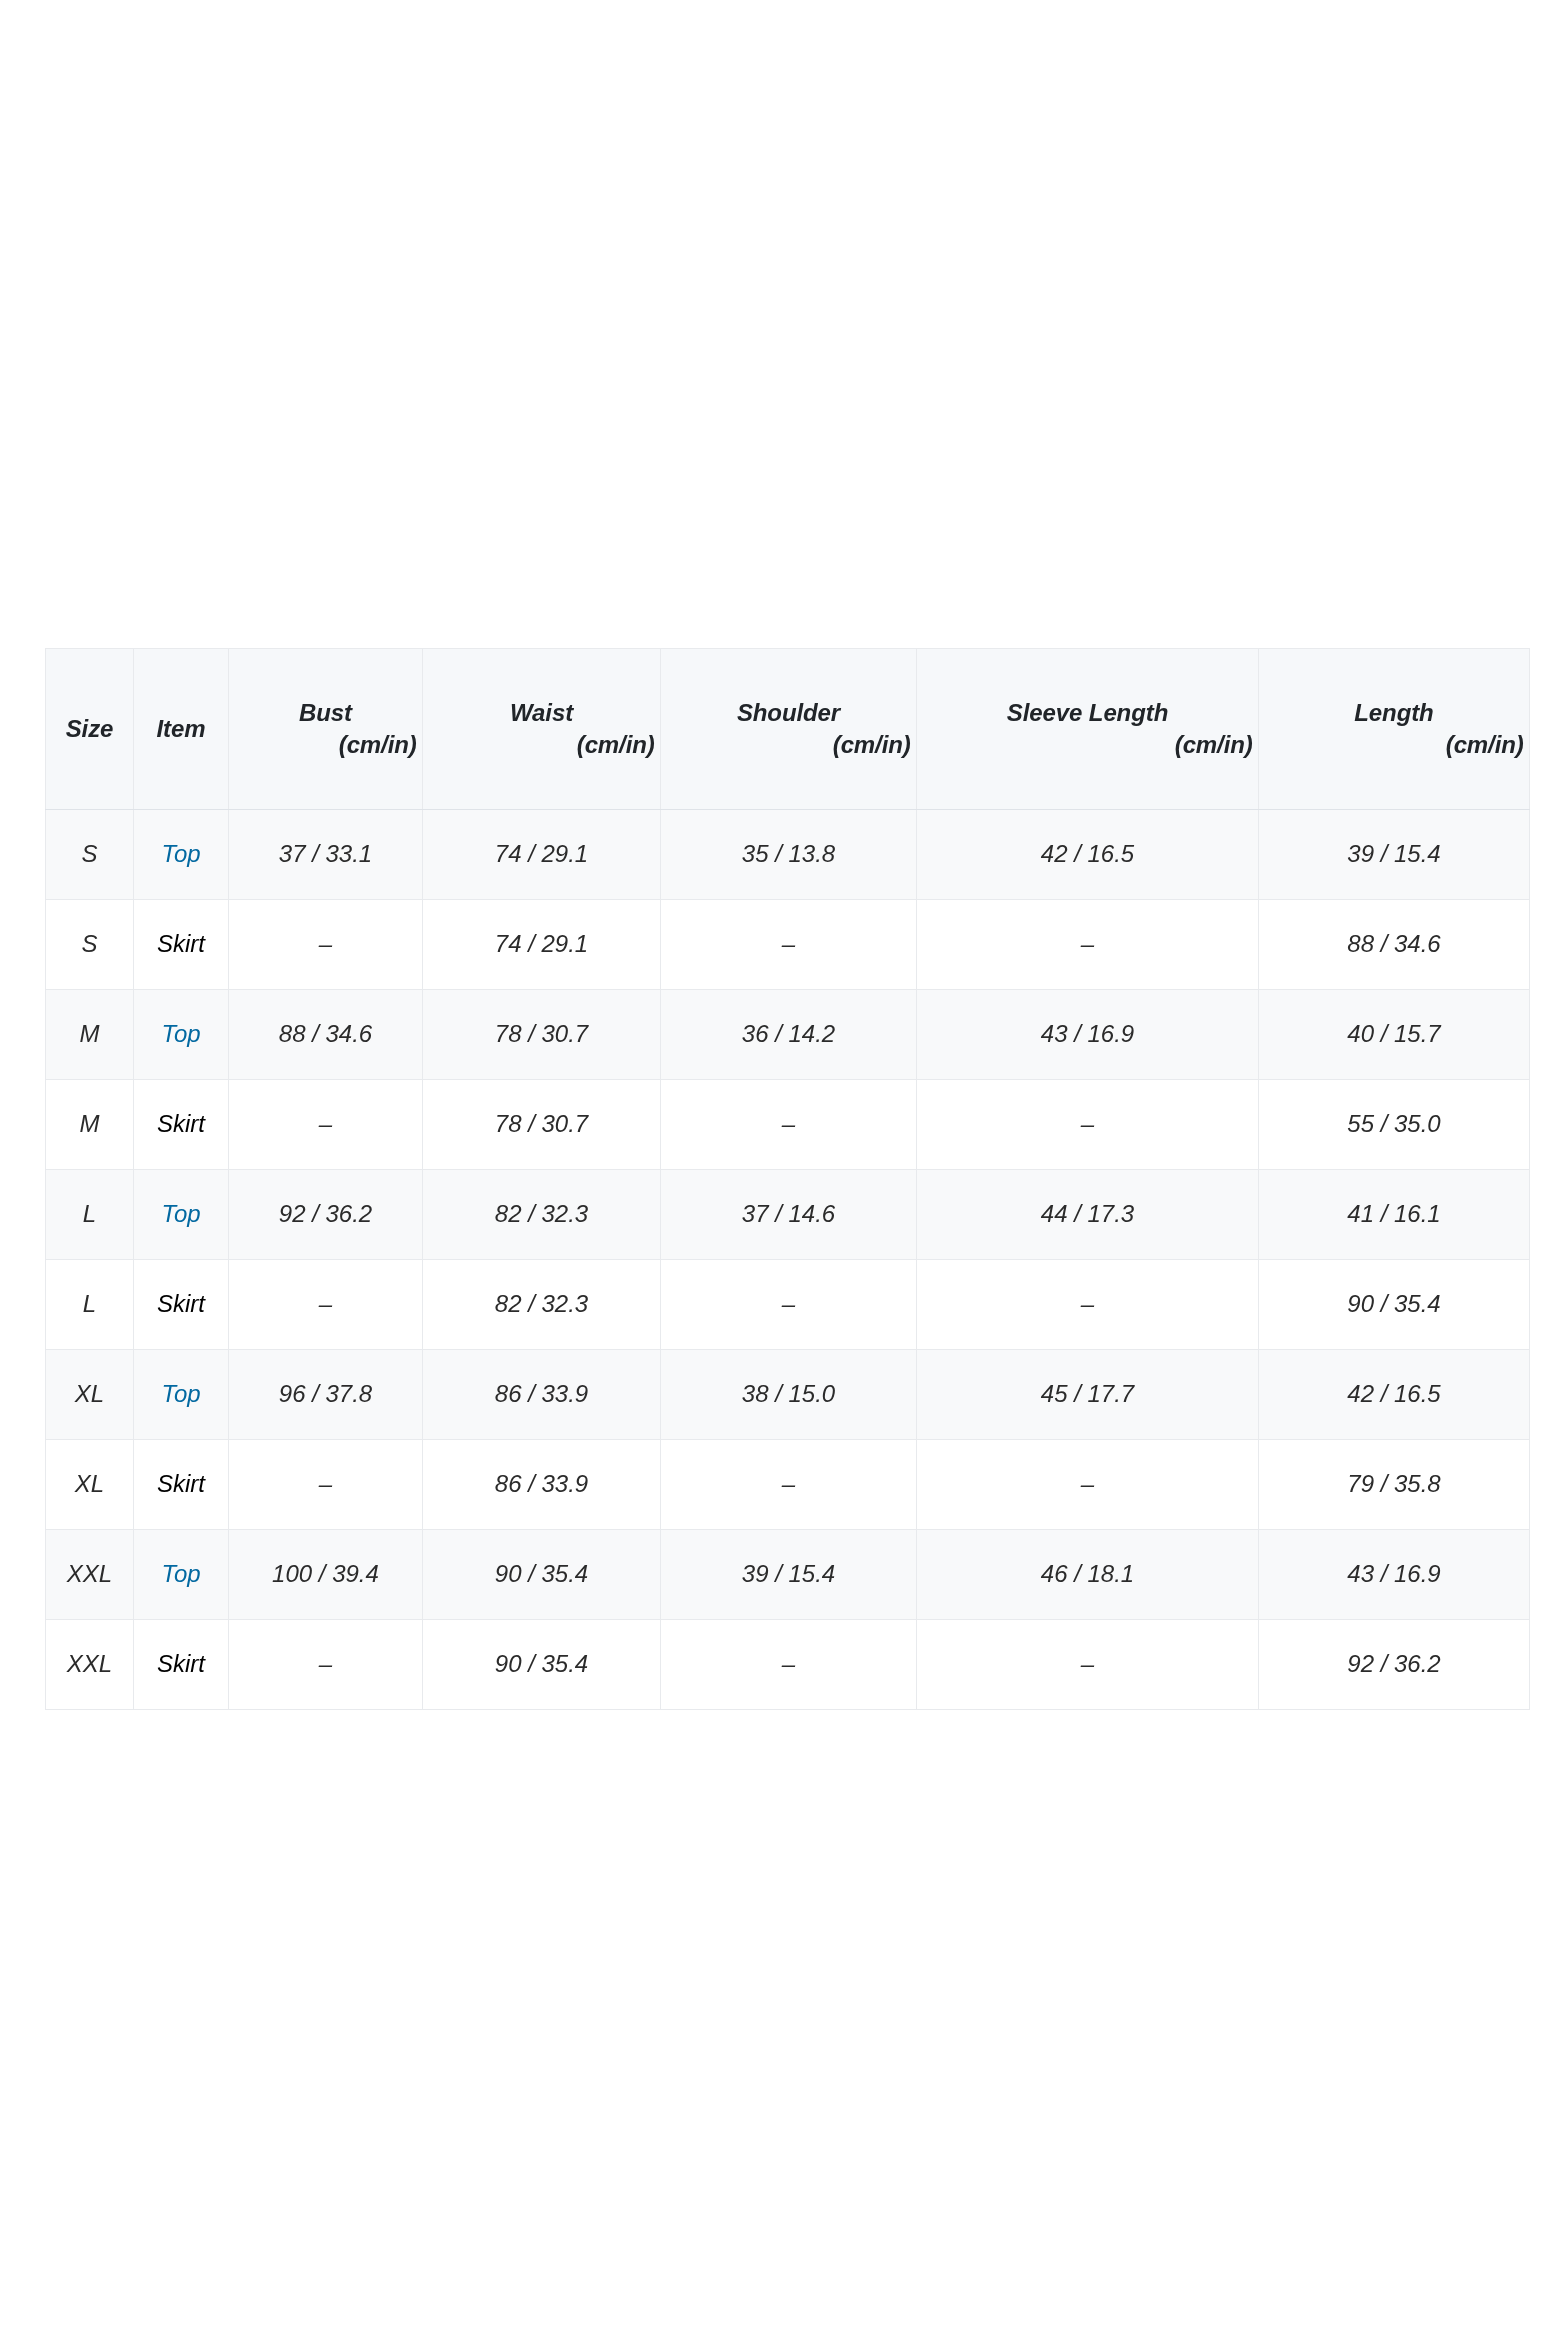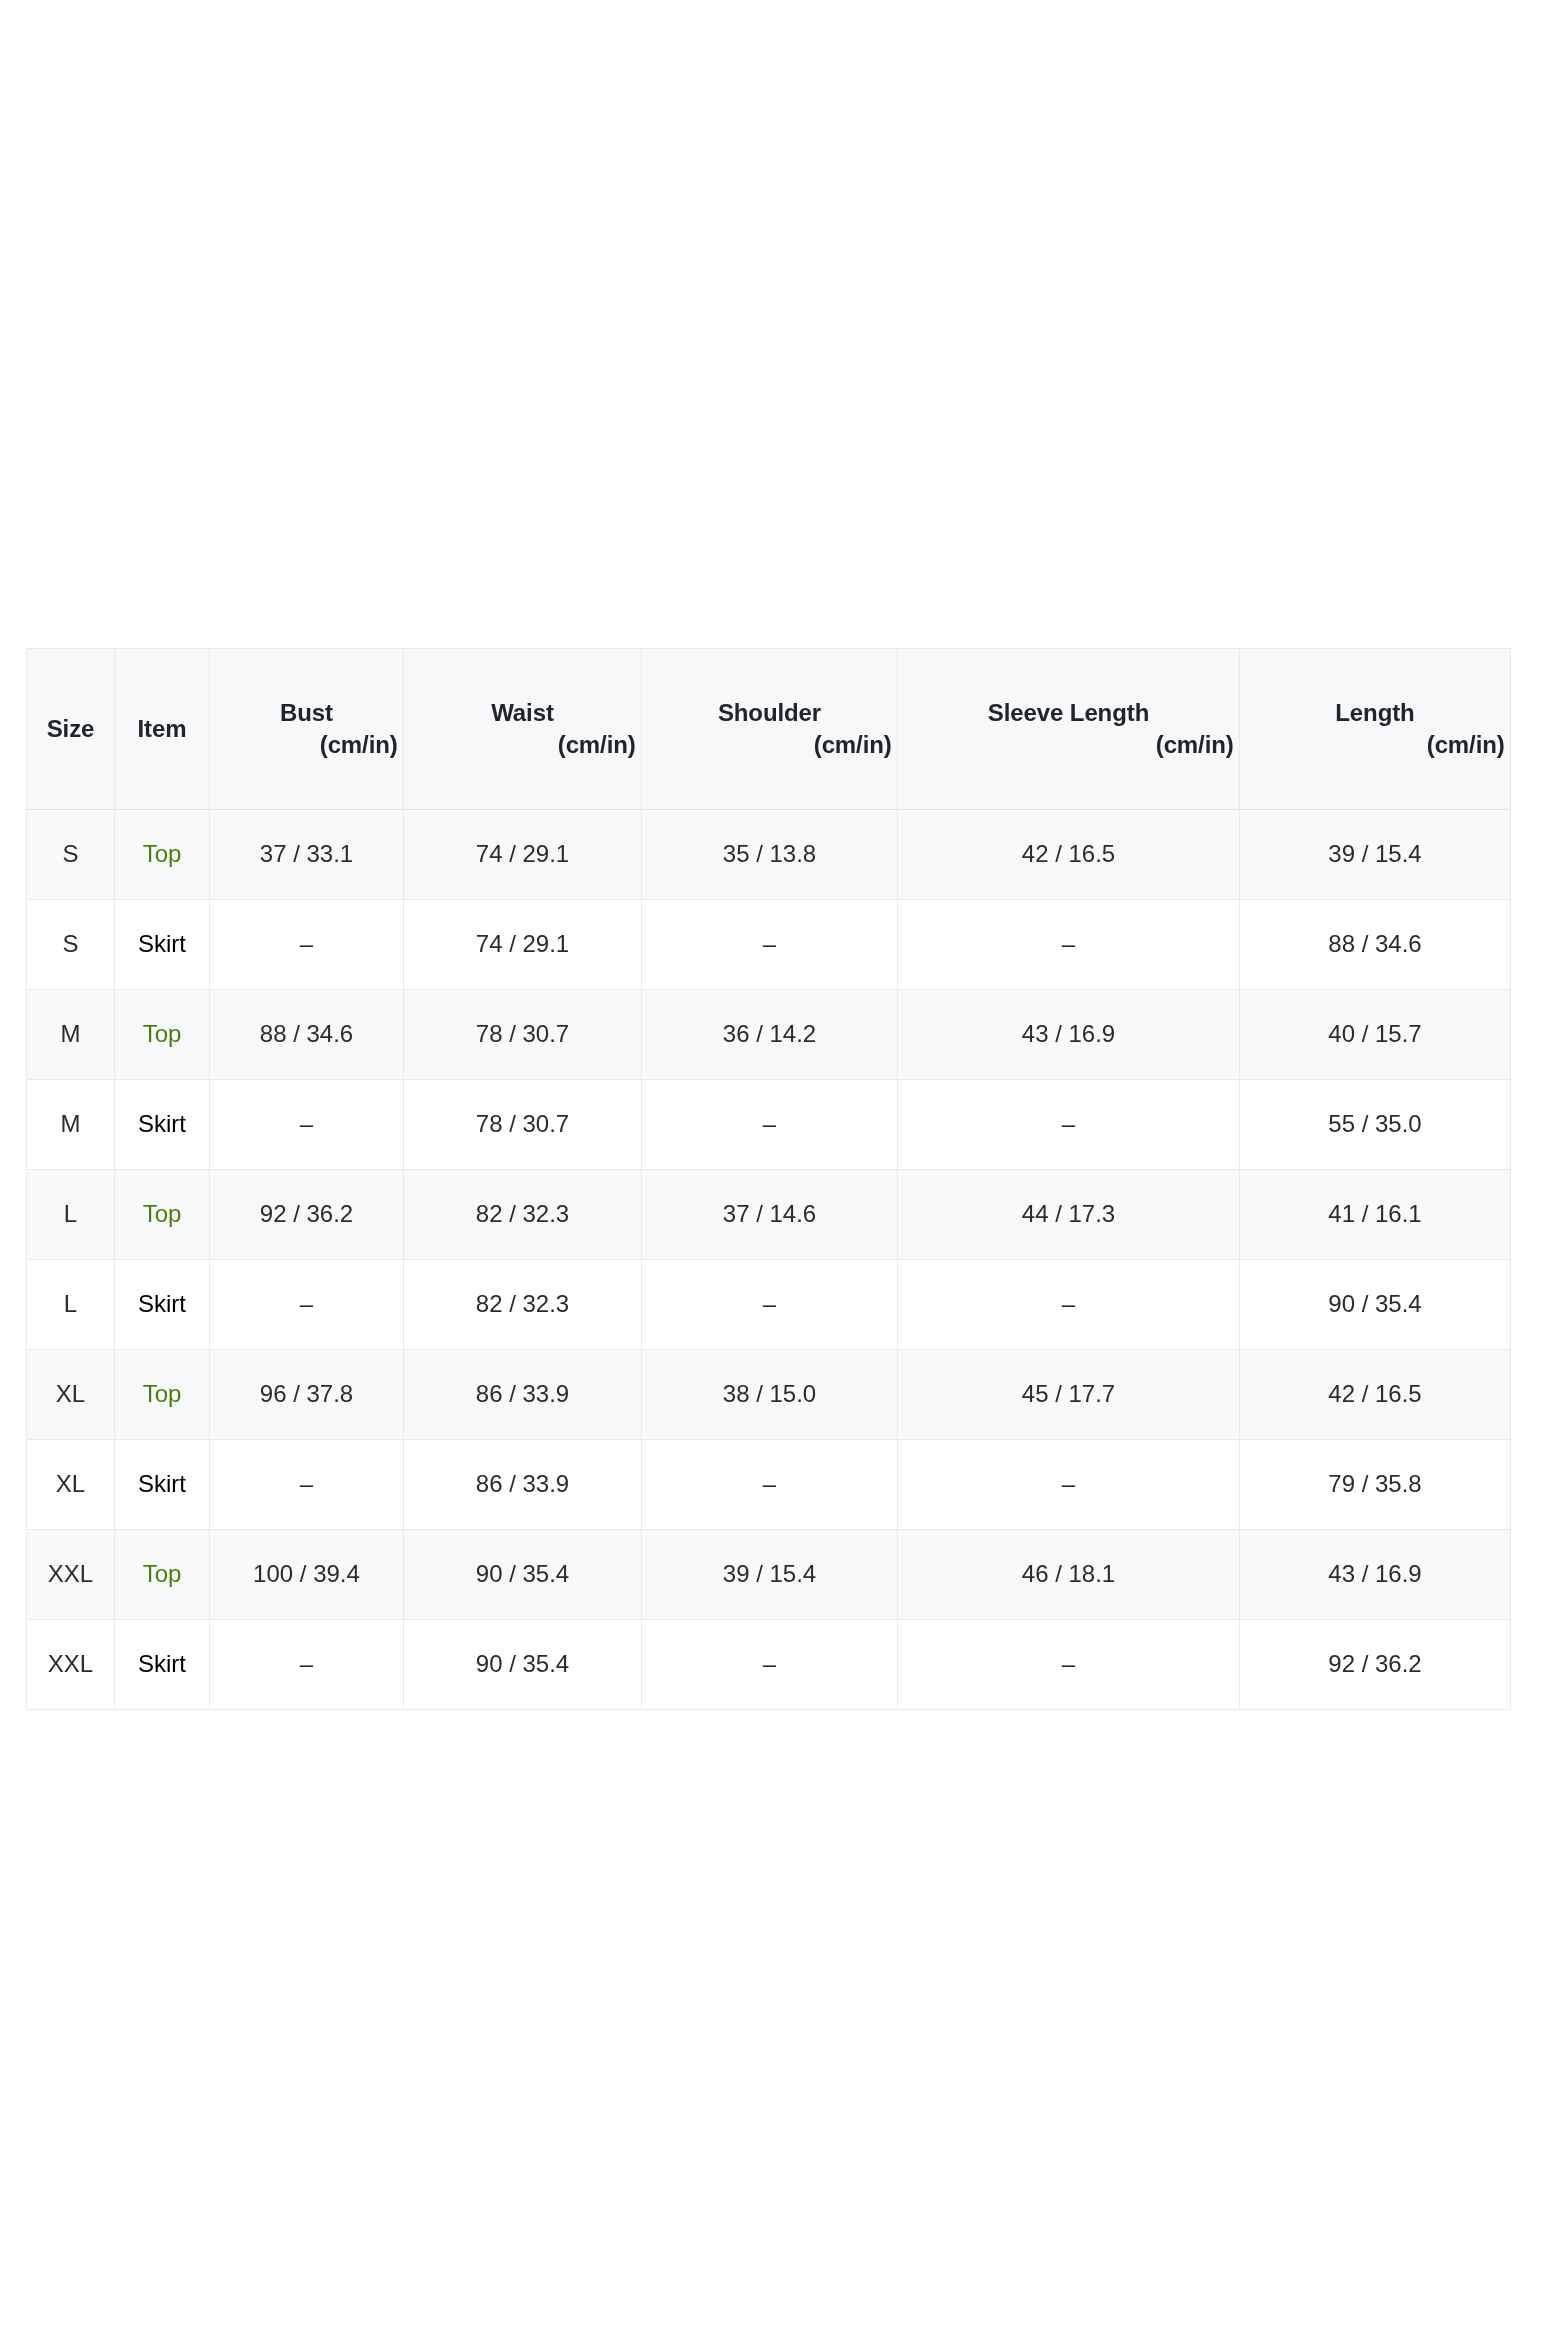--- a/index.html
+++ b/index.html
@@ -12,23 +12,24 @@
     height: 2342px;
     font-family: "Liberation Sans", sans-serif;
     -webkit-font-smoothing: antialiased;
     position: relative;
     overflow: hidden;
   }
 
   
   #size-chart-wrap {
     position: absolute;
-    left: 26px;
+    left: 45px;
     top: 648px;
     width: 1485px;
+    font-style: italic;
   }
 
   table.size-chart {
     border-collapse: collapse;
     width: 1485px;
     table-layout: fixed;
     border: 0.9px solid #e3e6ea;
     background: #ffffff;
   }
 
@@ -76,21 +77,21 @@
     line-height: 1.2;
   }
 
   td.cell-size {
     font-size: 24px;
     color: #1f1f1f;
     font-weight: normal;
   }
 
   td.cell-item { font-size: 23px; font-weight: bold; }
-  td.cell-item.item-top   { color: #4d7c0f; }
+  td.cell-item.item-top   { color: #0369a1; }
   td.cell-item.item-skirt { color: #000000; }
 
   td.cell-dash { color: #2b2b2b; }
 </style>
 </head>
 <body>
 
 <div id="size-chart-wrap">
   <table class="size-chart">
     <colgroup>

